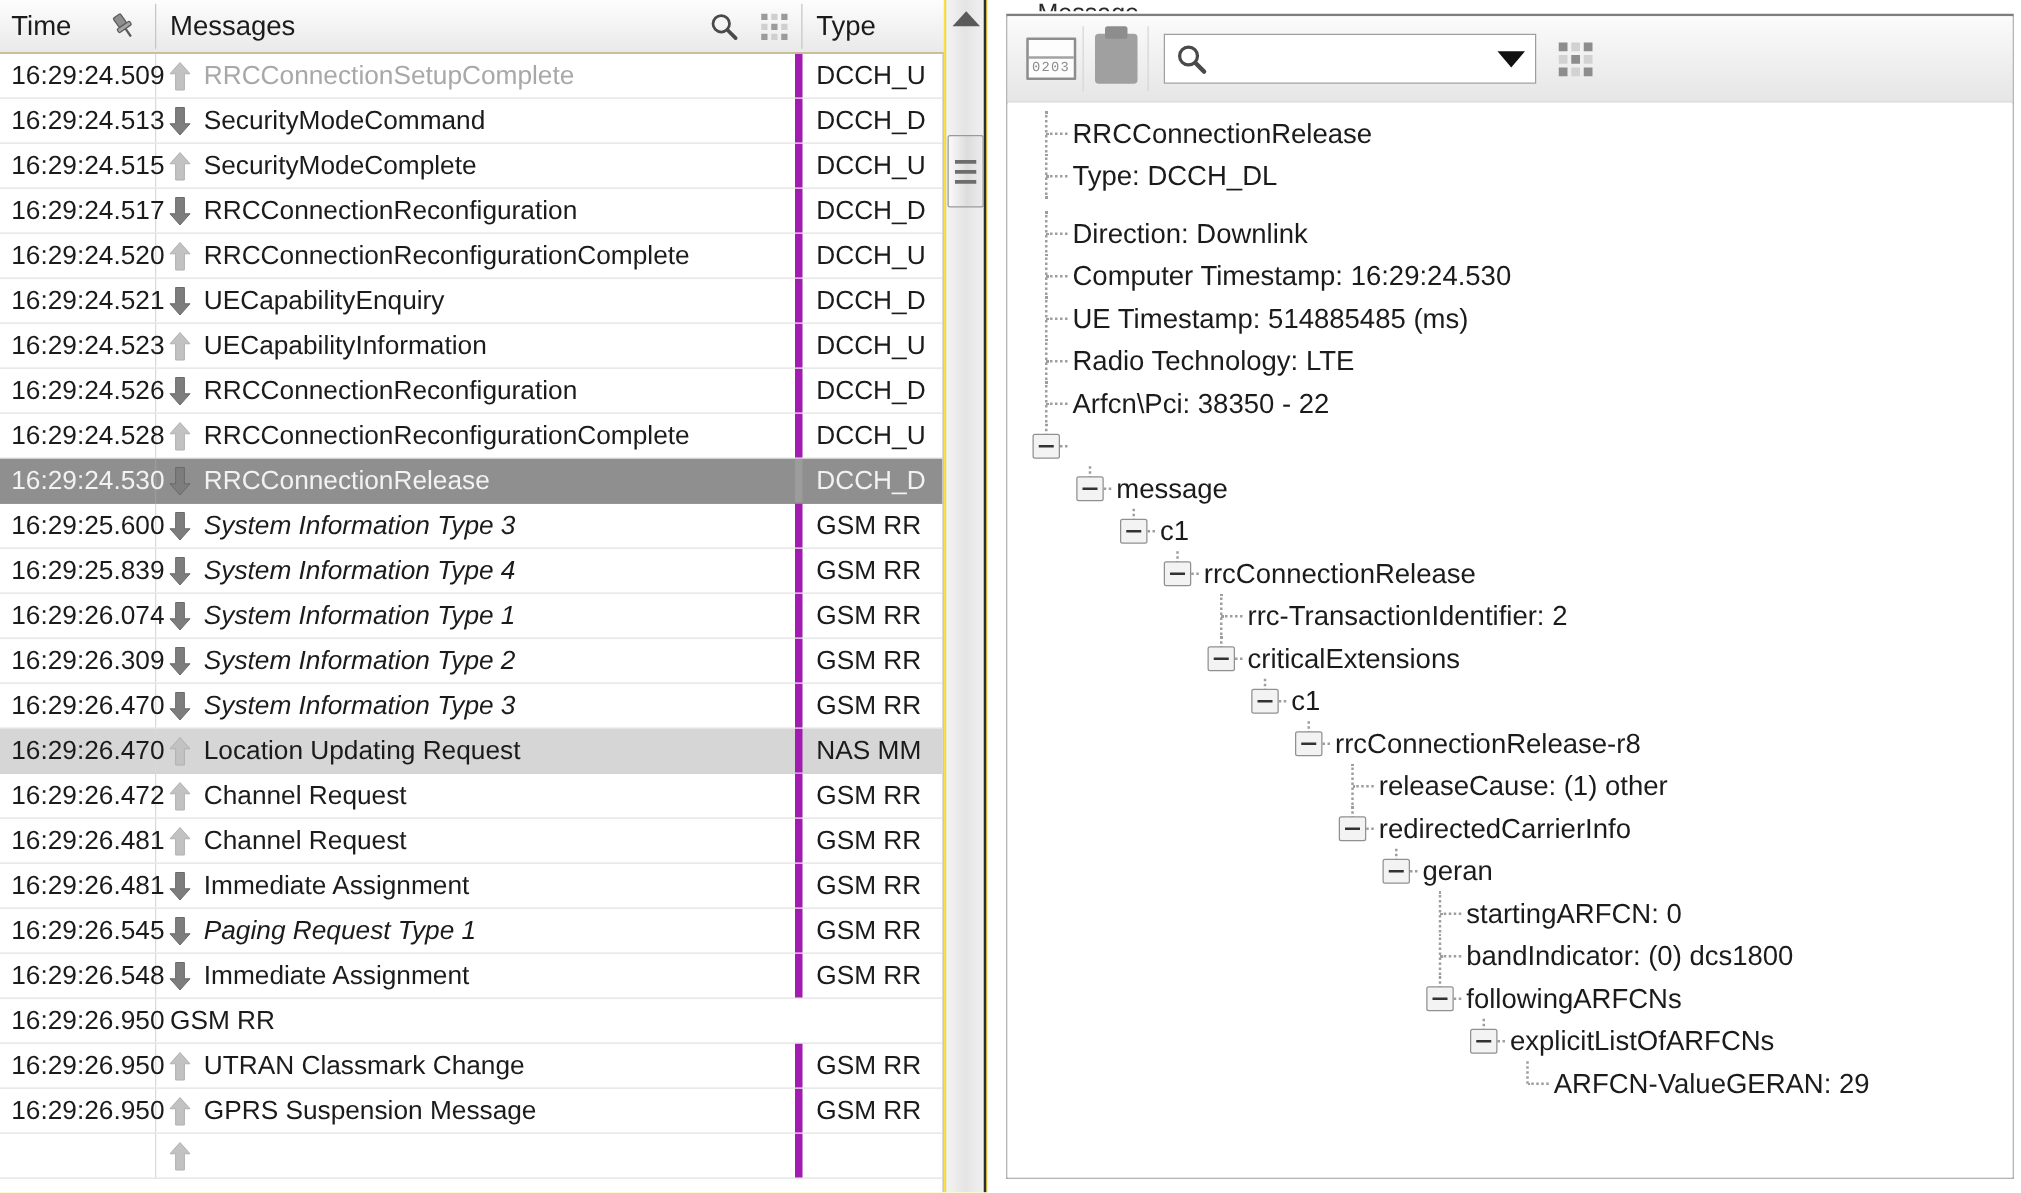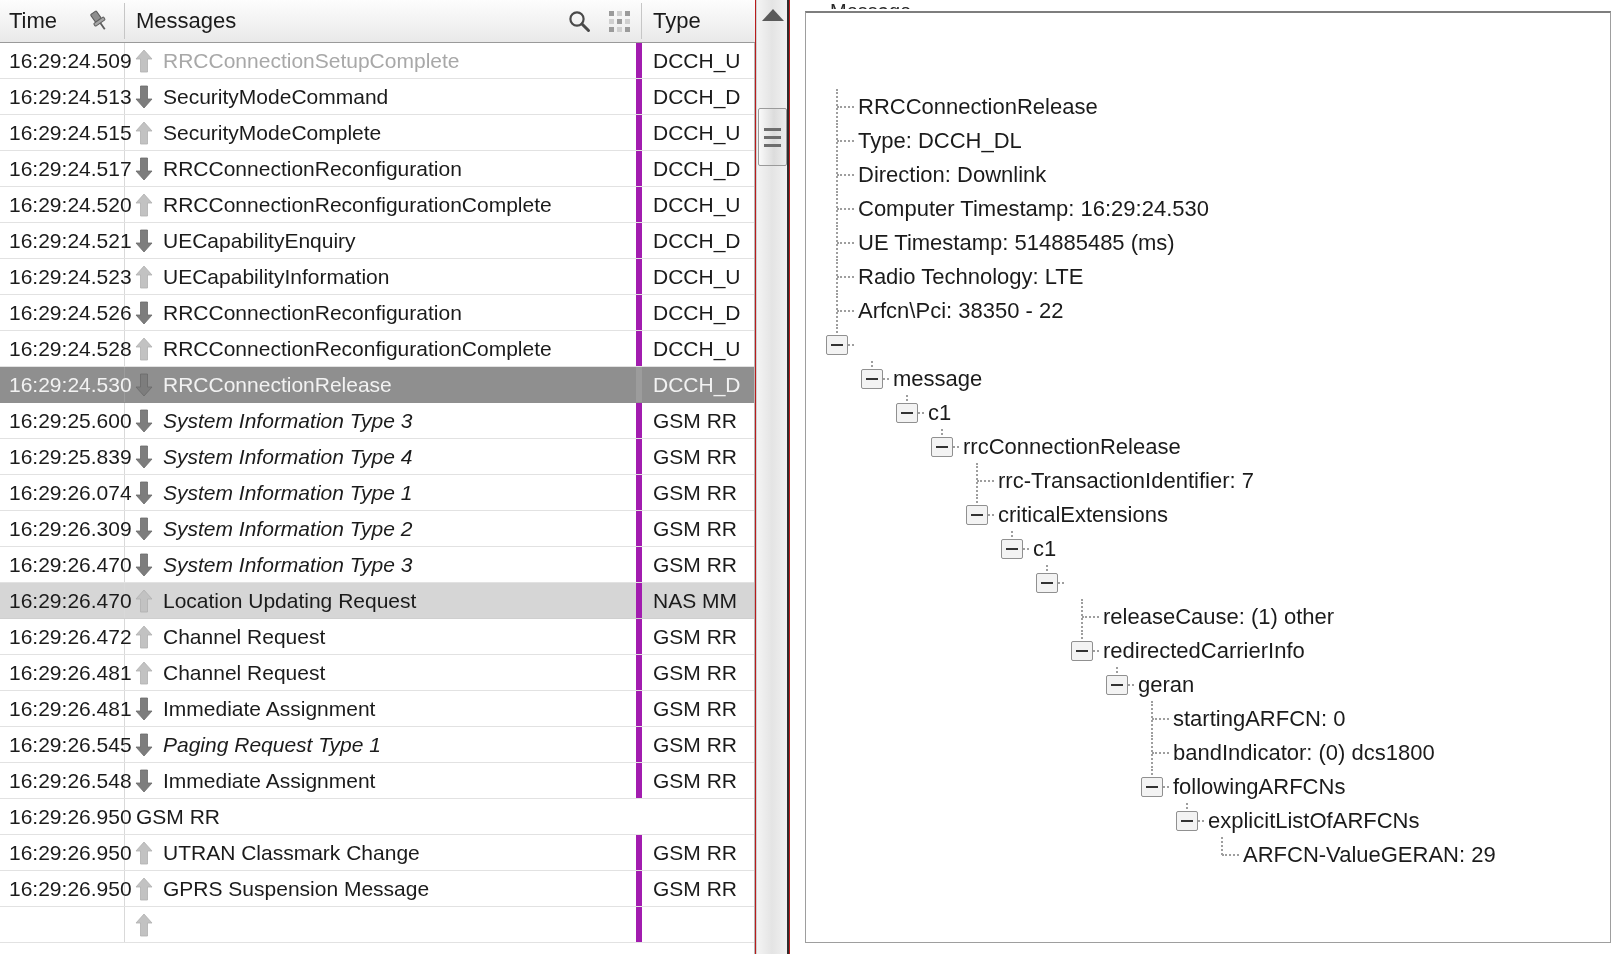--- a/index.html
+++ b/index.html
@@ -15,21 +15,21 @@
     width: 1617px;
     height: 954px;
     background: #ffffff;
   }
 
   
   #left-panel {
     position: absolute;
     left: 0; top: 0;
     width: 790px; height: 954px;
-    background: #b91c1c;
+    background: #fde047;
     overflow: hidden;
   }
 
   .grid-header {
     position: absolute;
     left: 0; top: 0;
     width: 755px; height: 43px;
     display: flex;
     background: linear-gradient(to bottom, #fdfdfd 0%, #f3f3f3 50%, #e9e9e9 100%);
     border-bottom: 1px solid #9a9a9a;
@@ -635,55 +635,84 @@
         <span></span>
       </div>
     </div>
   </div>
 
   <div id="right-panel">
     <div id="clipped-title">Message</div>
 
     <div id="rp-frame">
 
+      <div id="rp-toolbar">
+        <div class="tb-btn">
+          <span class="hex-ico">
+            <em>0203</em>
+          </span>
+        </div>
+        <div class="tb-btn">
+          <span class="clip-ico"></span>
+        </div>
+        <div id="search-wrap">
+          <svg width="26" height="26" viewBox="0 0 24 24">
+            <circle cx="10" cy="10" r="6.6" fill="none" stroke="#4a4a4a" stroke-width="2.4"></circle>
+            <line x1="15" y1="15" x2="21.5" y2="21.5" stroke="#4a4a4a" stroke-width="3.2" stroke-linecap="round"></line>
+          </svg>
+          <input id="search-input" type="text" placeholder="" style="">
+          <span class="caret-down"></span>
+        </div>
+        <span id="tb-grid">
+          <i></i>
+            <i></i>
+            <i></i>
+            <i></i>
+            <i></i>
+            <i></i>
+            <i></i>
+            <i></i>
+            <i></i>
+        </span>
+      </div>
 
       <div id="tree">
           <div class="tnode" style="padding-left: 14px;">
             <span class="tglyph"></span>
             <span class="leaf-gap"></span>
             <span class="tlabel">RRCConnectionRelease</span>
           </div>
           <div class="tnode" style="padding-left: 14px;">
             <span class="tglyph"></span>
             <span class="leaf-gap"></span>
             <span class="tlabel">Type: DCCH_DL</span>
           </div>
+          <div class="tnode" style="padding-left: 14px; margin-top: 12px;">
+            <span class="tglyph"></span>
+            <span class="leaf-gap"></span>
+            <span class="tlabel">Direction: Downlink</span>
+          </div>
           <div class="tnode" style="padding-left: 14px;">
             <span class="tglyph"></span>
             <span class="leaf-gap"></span>
-            <span class="tlabel">Direction: Downlink</span>
+            <span class="tlabel">Computer Timestamp: 16:29:24.530</span>
           </div>
           <div class="tnode" style="padding-left: 14px;">
             <span class="tglyph"></span>
             <span class="leaf-gap"></span>
-            <span class="tlabel">Computer Timestamp: 16:29:24.530</span>
+            <span class="tlabel">UE Timestamp: 514885485 (ms)</span>
           </div>
           <div class="tnode" style="padding-left: 14px;">
             <span class="tglyph"></span>
             <span class="leaf-gap"></span>
-            <span class="tlabel">UE Timestamp: 514885485 (ms)</span>
+            <span class="tlabel">Radio Technology: LTE</span>
           </div>
           <div class="tnode" style="padding-left: 14px;">
             <span class="tglyph"></span>
             <span class="leaf-gap"></span>
-            <span class="tlabel">Radio Technology: LTE</span>
-          </div>
-          <div class="tnode" style="padding-left: 14px;">
-            <span class="tglyph"></span>
-            <span class="leaf-gap"></span>
             <span class="tlabel">Arfcn\Pci: 38350 - 22</span>
           </div>
           <div class="tnode last" style="padding-left: 14px;">
             <span class="tglyph">
               <span class="expander"></span>
             </span>
             <span class="leaf-gap"></span>
           </div>
           <div class="tnode last" style="padding-left: 49px;">
             <span class="tglyph">
@@ -702,41 +731,42 @@
           <div class="tnode last" style="padding-left: 119px;">
             <span class="tglyph">
               <span class="expander"></span>
             </span>
             <span class="leaf-gap"></span>
             <span class="tlabel">rrcConnectionRelease</span>
           </div>
           <div class="tnode" style="padding-left: 154px;">
             <span class="tglyph"></span>
             <span class="leaf-gap"></span>
-            <span class="tlabel">rrc-TransactionIdentifier: 7</span>
+            <span class="tlabel">rrc-TransactionIdentifier: 2</span>
           </div>
           <div class="tnode last" style="padding-left: 154px;">
             <span class="tglyph">
               <span class="expander"></span>
             </span>
             <span class="leaf-gap"></span>
             <span class="tlabel">criticalExtensions</span>
           </div>
           <div class="tnode last" style="padding-left: 189px;">
             <span class="tglyph">
               <span class="expander"></span>
             </span>
             <span class="leaf-gap"></span>
             <span class="tlabel">c1</span>
           </div>
           <div class="tnode last" style="padding-left: 224px;">
             <span class="tglyph">
               <span class="expander"></span>
             </span>
             <span class="leaf-gap"></span>
+            <span class="tlabel">rrcConnectionRelease-r8</span>
           </div>
           <div class="tnode" style="padding-left: 259px;">
             <span class="tglyph"></span>
             <span class="leaf-gap"></span>
             <span class="tlabel">releaseCause: (1) other</span>
           </div>
           <div class="tnode last" style="padding-left: 259px;">
             <span class="tglyph">
               <span class="expander"></span>
             </span>

